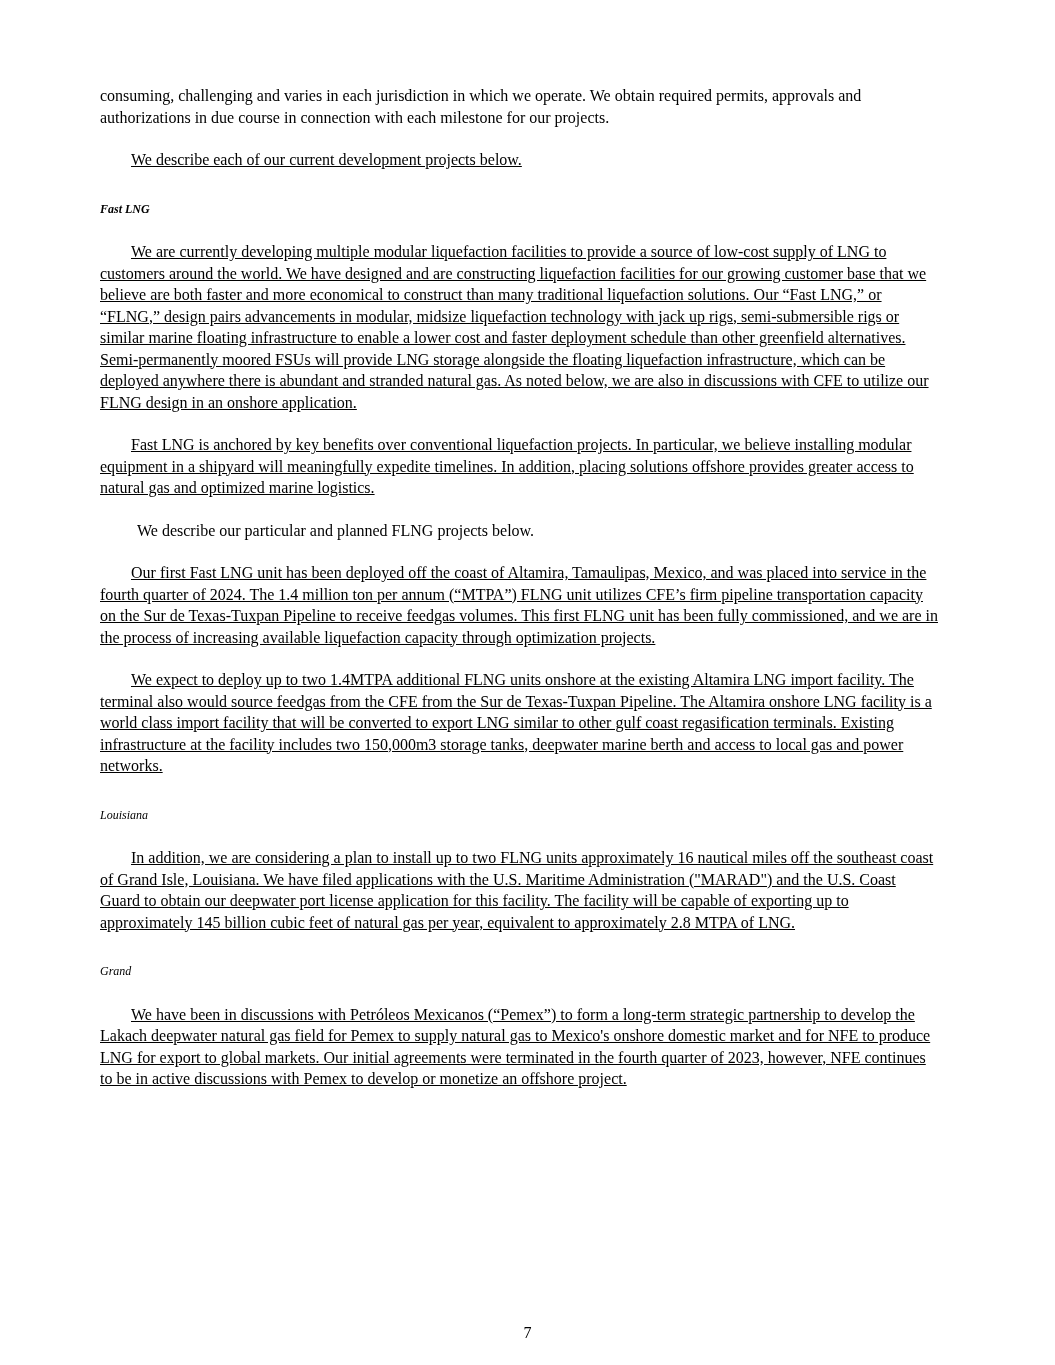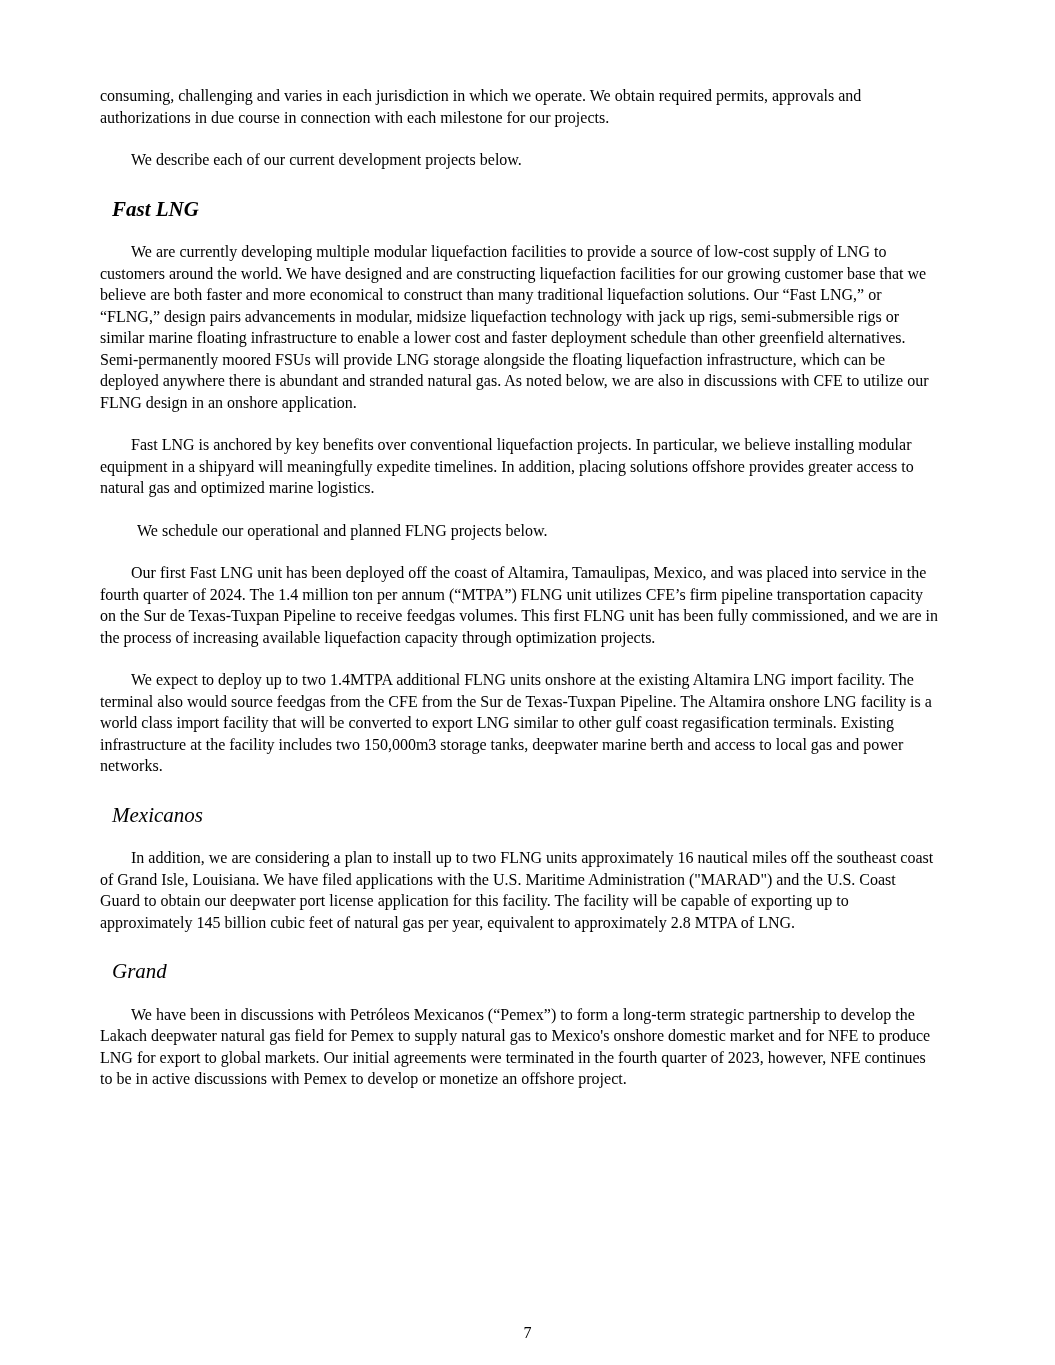--- a/index.html
+++ b/index.html
@@ -23,30 +23,31 @@
     position: absolute;
     top: 85px;
     left: 100px;
     right: 100px;
   }
   .para {
     margin: 0 16px 21px 0;
   }
   .indent {
     text-indent: 31px;
+    text-decoration: underline;
   }
   .indent-lg {
     text-indent: 37px;
   }
   .section-heading {
-    font-size: 21px;
+    font-size: 12px;
     line-height: 21.5px;
     font-style: italic;
     font-weight: normal;
-    margin: 28px 0 21px 12px;
+    margin: 28px 0 21px 0;
   }
   .section-heading.bold {
     font-weight: bold;
   }
   .page-footer {
     position: absolute;
     left: 0;
     right: 0;
     bottom: 22px;
     text-align: center;
@@ -64,28 +65,28 @@
     <p class="para">consuming, challenging and varies in each jurisdiction in which we operate. We obtain required permits, approvals and authorizations in due course in connection with each milestone for our projects.</p>
 
     <p class="para indent">We describe each of our current development projects below.</p>
 
     <h2 class="section-heading bold">Fast LNG</h2>
 
     <p class="para indent">We are currently developing multiple modular liquefaction facilities to provide a source of low-cost supply of LNG to customers around the world. We have designed and are constructing liquefaction facilities for our growing customer base that we believe are both faster and more economical to construct than many traditional liquefaction solutions. Our “Fast LNG,” or “FLNG,” design pairs advancements in modular, midsize liquefaction technology with jack up rigs, semi-submersible rigs or similar marine floating infrastructure to enable a lower cost and faster deployment schedule than other greenfield alternatives. Semi-permanently moored FSUs will provide LNG storage alongside the floating liquefaction infrastructure, which can be deployed anywhere there is abundant and stranded natural gas. As noted below, we are also in discussions with CFE to utilize our FLNG design in an onshore application.</p>
 
     <p class="para indent">Fast LNG is anchored by key benefits over conventional liquefaction projects. In particular, we believe installing modular equipment in a shipyard will meaningfully expedite timelines. In addition, placing solutions offshore provides greater access to natural gas and optimized marine logistics.</p>
 
-    <p class="para indent-lg">We schedule our operational and planned FLNG projects below.</p>
+    <p class="para indent-lg">We describe our particular and planned FLNG projects below.</p>
 
 
     <p class="para indent">Our first Fast LNG unit has been deployed off the coast of Altamira, Tamaulipas, Mexico, and was placed into service in the fourth quarter of 2024. The 1.4 million ton per annum (“MTPA”) FLNG unit utilizes CFE’s firm pipeline transportation capacity on the Sur de Texas-Tuxpan Pipeline to receive feedgas volumes. This first FLNG unit has been fully commissioned, and we are in the process of increasing available liquefaction capacity through optimization projects.</p>
 
     <p class="para indent">We expect to deploy up to two 1.4MTPA additional FLNG units onshore at the existing Altamira LNG import facility. The terminal also would source feedgas from the CFE from the Sur de Texas-Tuxpan Pipeline. The Altamira onshore LNG facility is a world class import facility that will be converted to export LNG similar to other gulf coast regasification terminals. Existing infrastructure at the facility includes two 150,000m3 storage tanks, deepwater marine berth and access to local gas and power networks.</p>
 
-    <h2 class="section-heading">Mexicanos</h2>
+    <h2 class="section-heading">Louisiana</h2>
 
     <p class="para indent">In addition, we are considering a plan to install up to two FLNG units approximately 16 nautical miles off the southeast coast of Grand Isle, Louisiana. We have filed applications with the U.S. Maritime Administration ("MARAD") and the U.S. Coast Guard to obtain our deepwater port license application for this facility. The facility will be capable of exporting up to approximately 145 billion cubic feet of natural gas per year, equivalent to approximately 2.8 MTPA of LNG.</p>
 
     <h2 class="section-heading">Grand</h2>
 
     <p class="para indent">We have been in discussions with Petróleos Mexicanos (“Pemex”) to form a long-term strategic partnership to develop the Lakach deepwater natural gas field for Pemex to supply natural gas to Mexico's onshore domestic market and for NFE to produce LNG for export to global markets. Our initial agreements were terminated in the fourth quarter of 2023, however, NFE continues to be in active discussions with Pemex to develop or monetize an offshore project.</p>
 
   </div>
 
   <footer class="page-footer">

